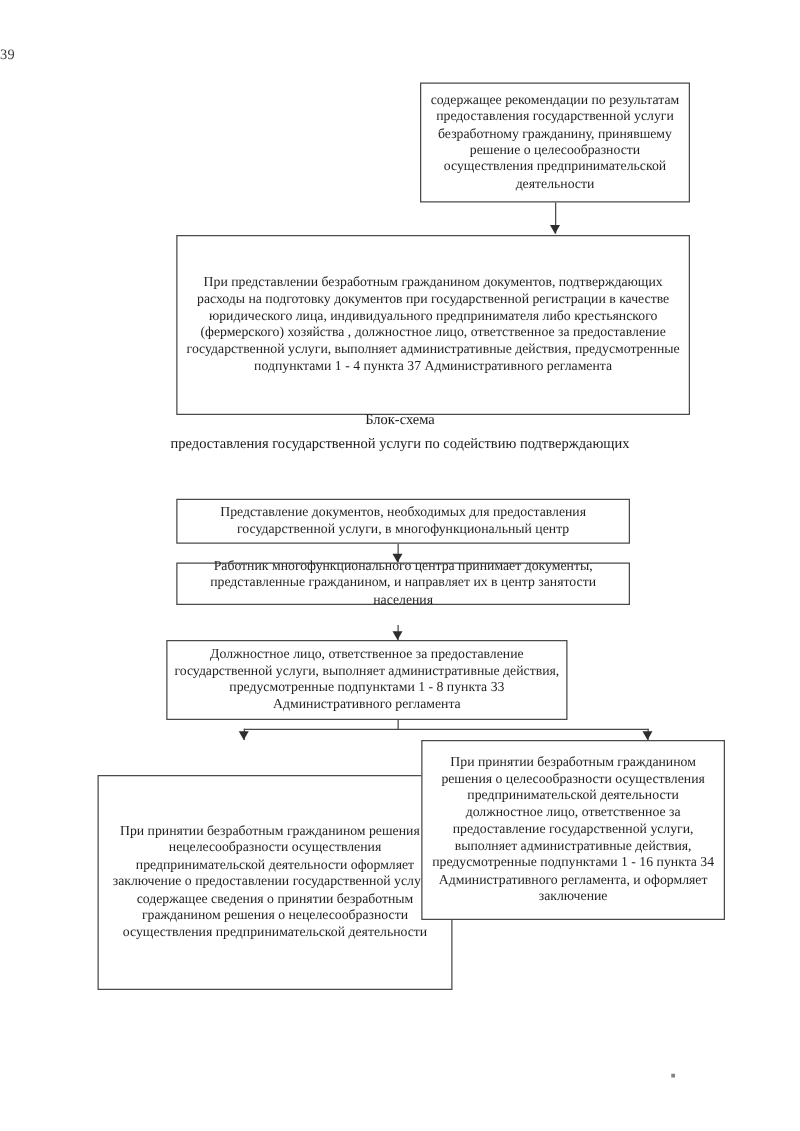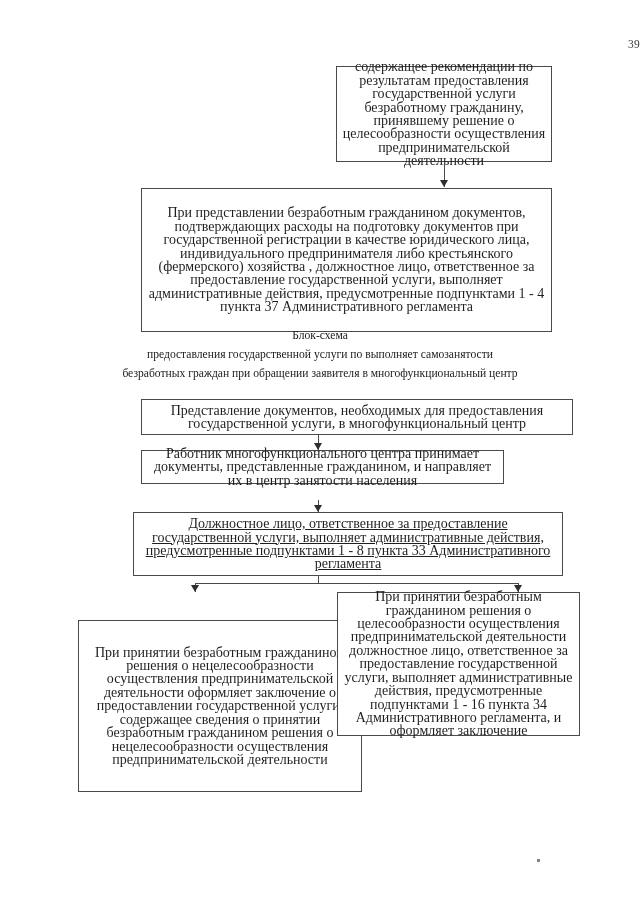--- a/index.html
+++ b/index.html
@@ -23,54 +23,54 @@
     height: 905px;
     background: #ffffff;
   }
 
   
   .page-number {
     position: absolute;
     top: 38px;
     left: 0;
     width: 640px;
-    text-align: right;
+    text-align: left;
     font-size: 11.5px;
     letter-spacing: 0.2px;
     color: #3a3a3a;
   }
 
   
   .fc-box {
     position: absolute;
     box-sizing: border-box;
     border: 1px solid #4a4a4a;
     background: #ffffff;
     display: flex;
     flex-direction: column;
     align-items: flex-start;
     justify-content: center;
     text-align: center;
     padding: 3px 5px;
-    font-size: 14px;
+    font-size: 11px;
     line-height: 13.4px;
     color: #1f1f1f;
   }
   .fc-box .txt {
     display: block;
     width: 100%;
     white-space: pre-line;
   }
 
   
   #box-recommendation { left: 336px; top: 66px;  width: 216px; height: 96px; }
   #box-expenses       { left: 141px; top: 188px; width: 411px; height: 144px; }
-  #box-submit-docs    { left: 141px; top: 399px; width: 432px; height: 36px;  }
+  #box-submit-docs    { left: 141px; top: 399px; width: 363px; height: 36px;  }
   #box-mfc-worker     { left: 141px; top: 450px; width: 363px; height: 34px;  }
-  #box-official       { left: 133px; top: 512px; width: 430px; height: 64px; text-decoration: underline;  }
+  #box-official       { left: 133px; top: 512px; width: 321px; height: 64px;  }
   #box-negative       { left: 78px;  top: 620px; width: 284px; height: 172px; }
   #box-positive       { left: 337px; top: 592px; width: 243px; height: 144px; }
 
   
   .title-block {
     position: absolute;
     left: 0;
     top: 326px;
     width: 640px;
     text-align: center;
@@ -143,22 +143,21 @@
 
   <div class="conn conn-v" id="conn1-v"></div>
   <div class="arrowhead" id="arrow1"></div>
 
   <div class="fc-box" id="box-expenses">
     <span class="txt">При представлении безработным гражданином документов, подтверждающих расходы на подготовку документов при государственной регистрации в качестве юридического лица, индивидуального предпринимателя либо крестьянского (фермерского) хозяйства , должностное лицо, ответственное за предоставление государственной услуги, выполняет административные действия, предусмотренные подпунктами 1 - 4 пункта 37 Административного регламента</span>
   </div>
 
   <div class="title-block">
     <span class="line1">Блок-схема</span>
-    <span class="line2">предоставления государственной услуги по выполняет самозанятости</span>
-    <span class="line3">безработных граждан при обращении заявителя в многофункциональный центр</span>
+    <span class="line2">предоставления государственной услуги по содействию подтверждающих</span>
   </div>
 
   <div class="fc-box" id="box-submit-docs">
     <span class="txt">Представление документов, необходимых для предоставления государственной услуги, в многофункциональный центр</span>
   </div>
 
   <div class="conn conn-v" id="conn2-v"></div>
   <div class="arrowhead" id="arrow2"></div>
 
   <div class="fc-box" id="box-mfc-worker">

